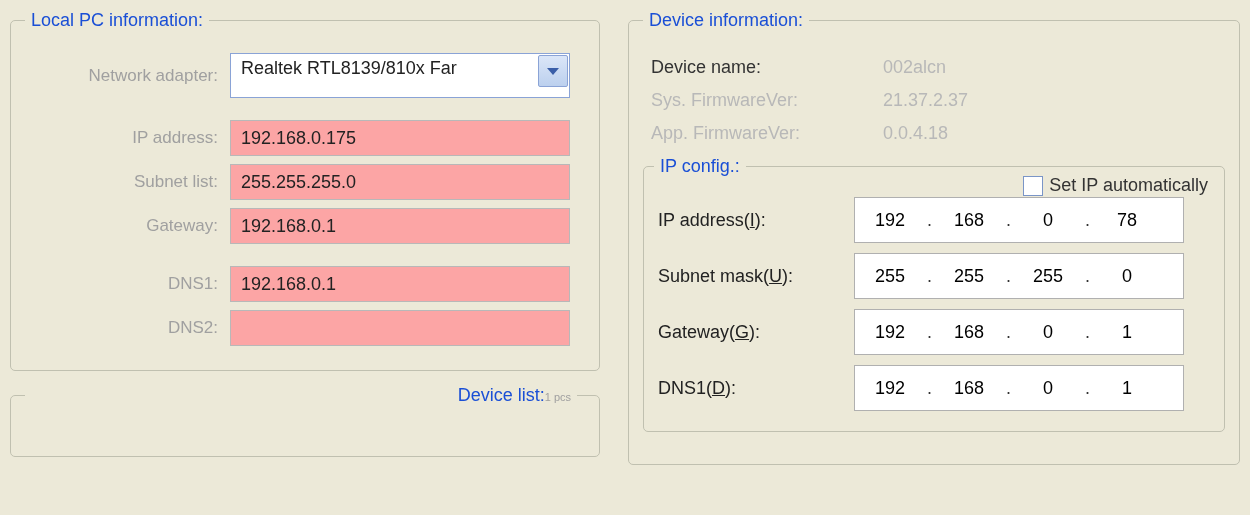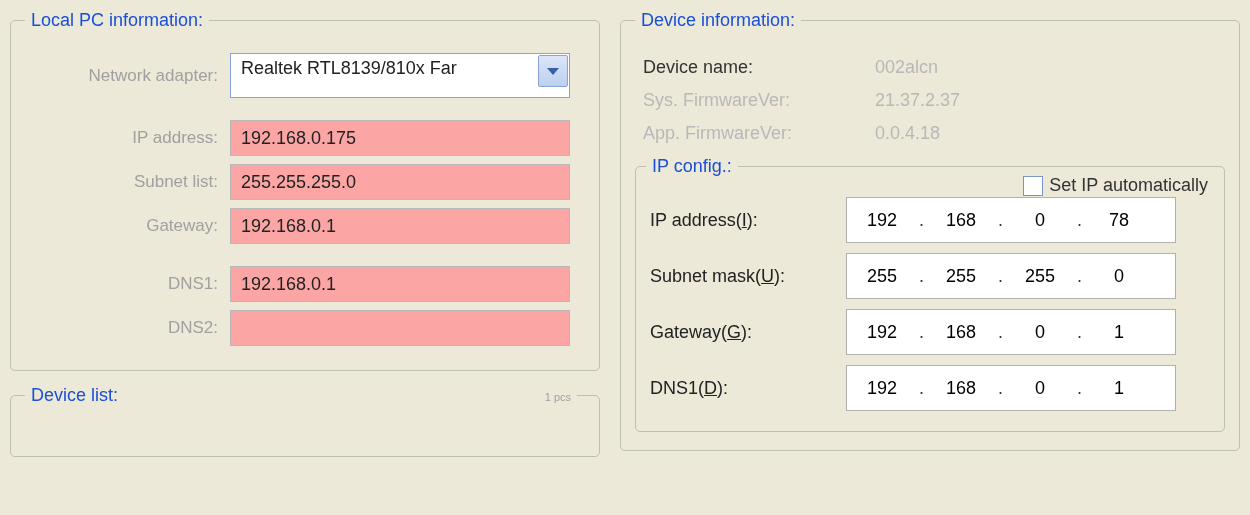--- a/index.html
+++ b/index.html
@@ -128,23 +128,22 @@
   }
   .chk-box {
     width: 20px; height: 20px;
     border: 1px solid #7a95c7;
     background: #fff;
   }
   .space-sm { height: 6px; }
   .device-list-legend {
     display: flex;
     width: 540px;
-    justify-content: space-between;
+    justify-content: flex-end;
     align-items: baseline;
-    gap: 12px;
   }
   .pcs { color: #a0a0a0; font-size: 11px; }
   .device-info .row { margin: 12px 0; }
   .ip-config-row { display:flex; align-items:center; margin:10px 0; }
   .ip-config-lbl { width:200px; font-size:18px; color:#222; padding-left:4px;}
   .underline { text-decoration: underline; }
   fieldset.ipconfig { border:1px solid #c0c0b0; border-radius:5px; padding: 10px 10px 10px 10px; }
   fieldset.ipconfig > legend { width: auto; }
   .legend-ip { color:#1a4fd6; font-size:18px; }
   .auto-wrap {
@@ -203,21 +202,21 @@
         <span class="device-list-legend">
           <span style="color:#1a4fd6">Device list:</span>
           <span class="pcs">1 pcs</span>
         </span>
       </legend>
       <div style="height:20px"></div>
     </fieldset>
   </div>
 
   <div class="col-right">
-    <fieldset class="device-info" style="padding-bottom:4px;">
+    <fieldset class="device-info" style="padding-bottom:18px;margin-left:8px;">
       <legend>Device information:</legend>
 
       <div class="row">
         <div class="lbl-dark readonly-dark">Device name:</div>
         <div class="readonly-val" style="margin-left:40px">002alcn</div>
       </div>
       <div class="row">
         <div class="lbl-dark readonly-val" style="color:#b8b8b8">Sys. FirmwareVer:</div>
         <div class="readonly-val" style="margin-left:40px">21.37.2.37</div>
       </div>

